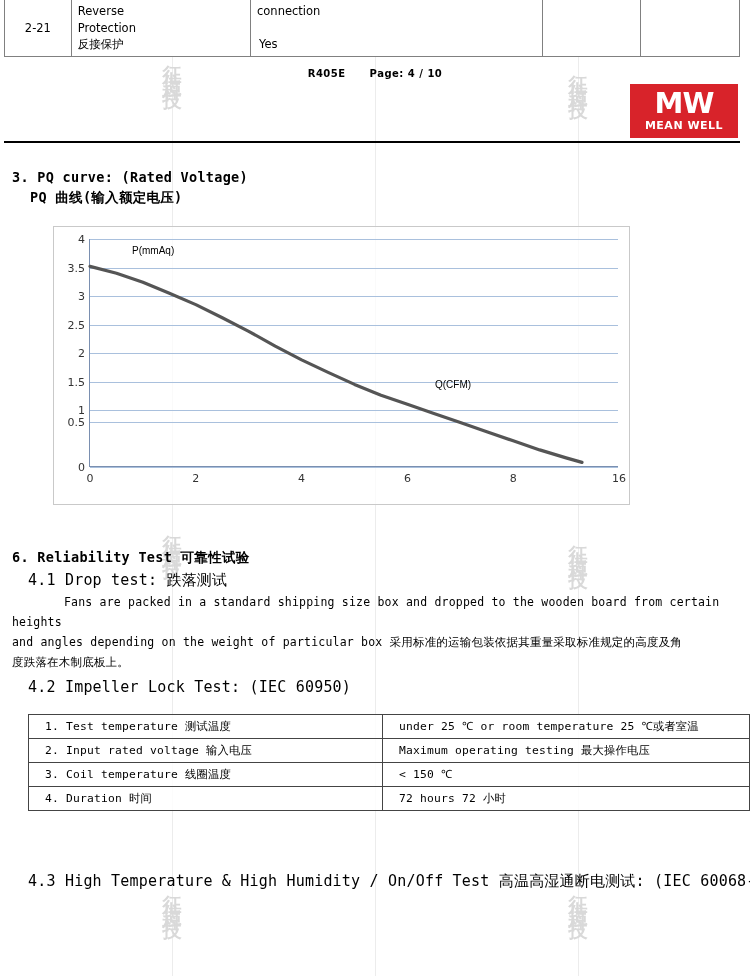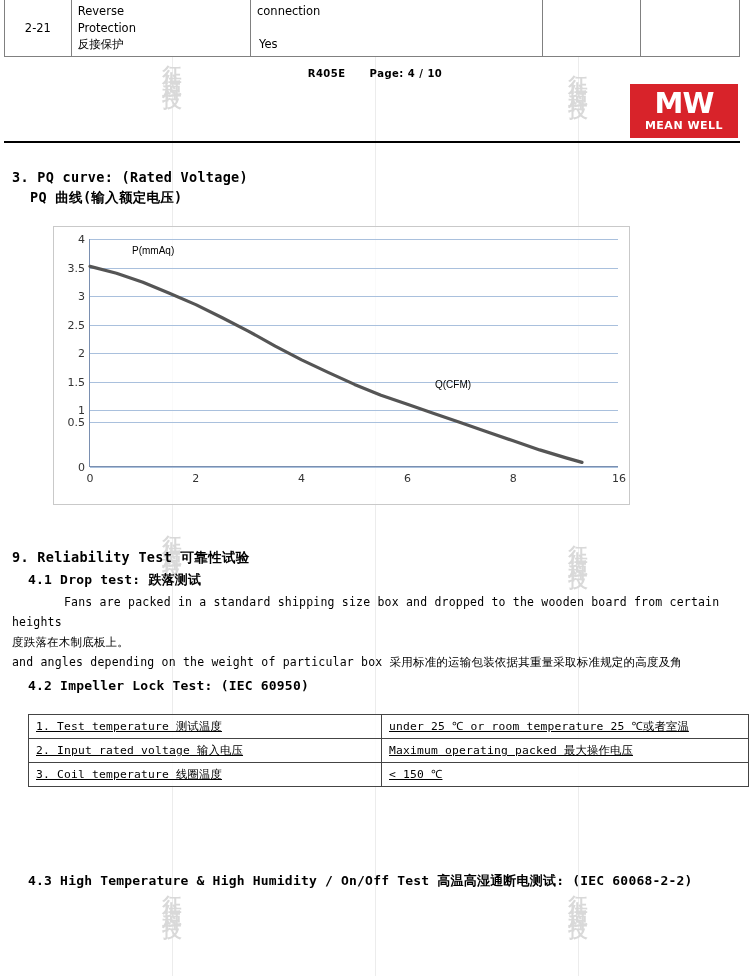--- a/index.html
+++ b/index.html
@@ -123,22 +123,22 @@
     font-family: "DejaVu Sans Mono", monospace;
     font-weight: bold;
     font-size: 13.5px;
     letter-spacing: 0.3px;
     z-index: 2;
     white-space: nowrap;
   }
   .sec-sub {
     position: absolute;
     font-family: "DejaVu Sans Mono", monospace;
-    font-weight: bold;
-    font-size: 13px;
+    font-weight: normal;
+    font-size: 15px;
     letter-spacing: 0.2px;
     z-index: 2;
     white-space: nowrap;
   }
   .body-text {
     position: absolute;
     font-family: "DejaVu Sans Mono", monospace;
     font-size: 11.5px;
     line-height: 20px;
     letter-spacing: 0.2px;
@@ -210,25 +210,24 @@
   .dtable {
     position: absolute;
     border-collapse: collapse;
     font-family: "DejaVu Sans Mono", monospace;
     font-size: 11.3px;
     z-index: 2;
     background: rgba(255,255,255,0.85);
   }
   .dtable td {
     border: 1px solid #444;
-    padding: 3px 7px;
+    padding: 3px 16px;
     line-height: 17px;
     vertical-align: top;
     letter-spacing: 0.2px;
-    text-decoration: underline;
   }
   .dtable td.k { width: 338px; }
   .dtable td.v { width: 352px; }
 
   .tbl1 { left: 28px; top: 714px; }
   .tbl2 { left: 28px; top: 908px; }
   .tbl2 td.k { width: 338px; }
   .tbl2 td.v { width: 352px; }
 </style>
 </head>
@@ -319,44 +318,48 @@
 
       <svg class="curve-svg" width="529" height="228" viewBox="0 0 529 228" preserveAspectRatio="none">
         <polyline fill="none" stroke="#555555" stroke-width="3.2" stroke-linecap="round" stroke-linejoin="round" points="0,27.4 26.5,34.2 52.9,43.3 79.4,54.2 105.8,65.6 132.3,78.7 158.7,92.3 185.2,107.2 211.6,120.9 238.1,133.4 264.5,145.4 291,156.2 317.4,165.3 343.9,174.4 370.3,183.5 396.8,192.7 423.2,201.8 449.7,210.9 476.1,218.9 492,223.4"></polyline>
       </svg>
 
       <span class="chart-label" style="left:42px; top:6px;">P(mmAq)</span>
       <span class="chart-label" style="left:345px; top:140px;">Q(CFM)</span>
     </div>
   </div>
 
-  <div class="sec" style="left:12px; top:549px;">9. Reliability Test 可靠性试验</div>
+  <div class="sec" style="left:12px; top:549px;">6. Reliability Test 可靠性试验</div>
   <div class="sec-sub" style="left:28px; top:571px;">4.1 Drop test: 跌落测试</div>
 
   <div class="body-text" style="left:12px; top:592px; width:728px;">
     <div style="text-indent:52px;">Fans are packed in a standard shipping size box and dropped to the wooden board from certain heights</div>
+    <div>and angles depending on the weight of particular box 采用标准的运输包装依据其重量采取标准规定的高度及角</div>
     <div>度跌落在木制底板上。</div>
-    <div>and angles depending on the weight of particular box 采用标准的运输包装依据其重量采取标准规定的高度及角</div>
   </div>
 
   <div class="sec-sub" style="left:28px; top:678px;">4.2 Impeller Lock Test: (IEC 60950)</div>
 
   <table class="dtable tbl1">
     <tbody>
         <tr>
       <td class="k">1. Test temperature 测试温度</td>
       <td class="v">under 25 ℃ or room temperature 25 ℃或者室温</td>
     </tr>
     <tr>
       <td class="k">2. Input rated voltage 输入电压</td>
-      <td class="v">Maximum operating packed 最大操作电压</td>
+      <td class="v">Maximum operating testing 最大操作电压</td>
     </tr>
     <tr>
       <td class="k">3. Coil temperature 线圈温度</td>
       <td class="v">&lt; 150 ℃</td>
     </tr>
+    <tr>
+      <td class="k">4. Duration 时间</td>
+      <td class="v">72 hours 72 小时</td>
+    </tr>
   </tbody>
     </table>
 
   <div class="sec-sub" style="left:28px; top:872px;">4.3 High Temperature  &amp; High Humidity / On/Off Test 高温高湿通断电测试: (IEC 60068-2-2)</div>
 
 
 </div>
 
 </body></html>

